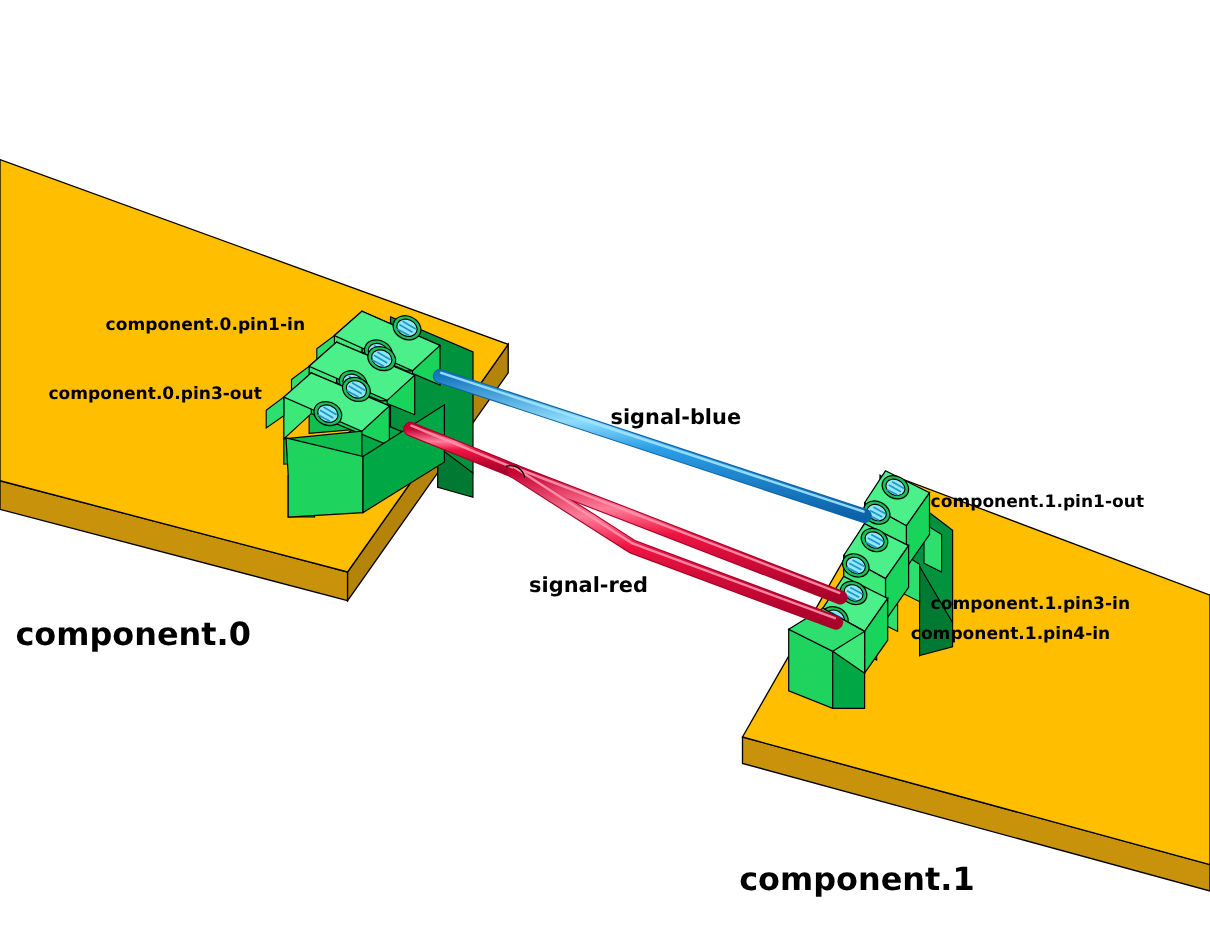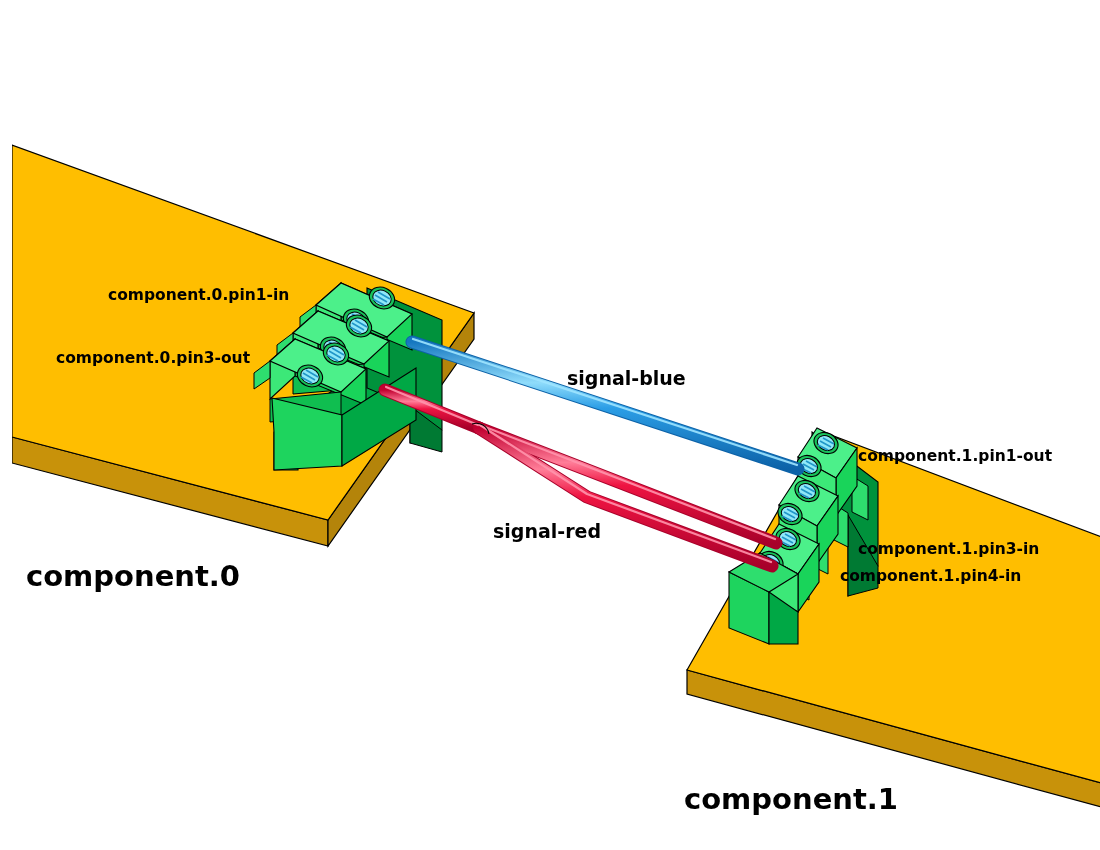--- a/index.html
+++ b/index.html
@@ -1,18 +1,18 @@
 <!DOCTYPE html>
 <html><head>
 <meta charset="utf-8">
 <style>
   html,body{margin:0;padding:0;background:#ffffff;}
   body{width:1100px;height:850px;position:relative;overflow:hidden;
        font-family:"DejaVu Sans",sans-serif;}
-  #stage{position:absolute;left:12px;top:0;width:1020px;height:850px;}
+  #stage{position:absolute;left:0;top:0;width:1020px;height:850px;}
   svg{display:block;}
   .lbl{font-family:"DejaVu Sans",sans-serif;font-weight:bold;fill:#000000;}
   .lbl-pin{font-size:15.5px;}
   .lbl-sig{font-size:19px;}
   .lbl-comp{font-size:29px;}
 </style>
 </head>
 <body>
 
 <div id="stage">

